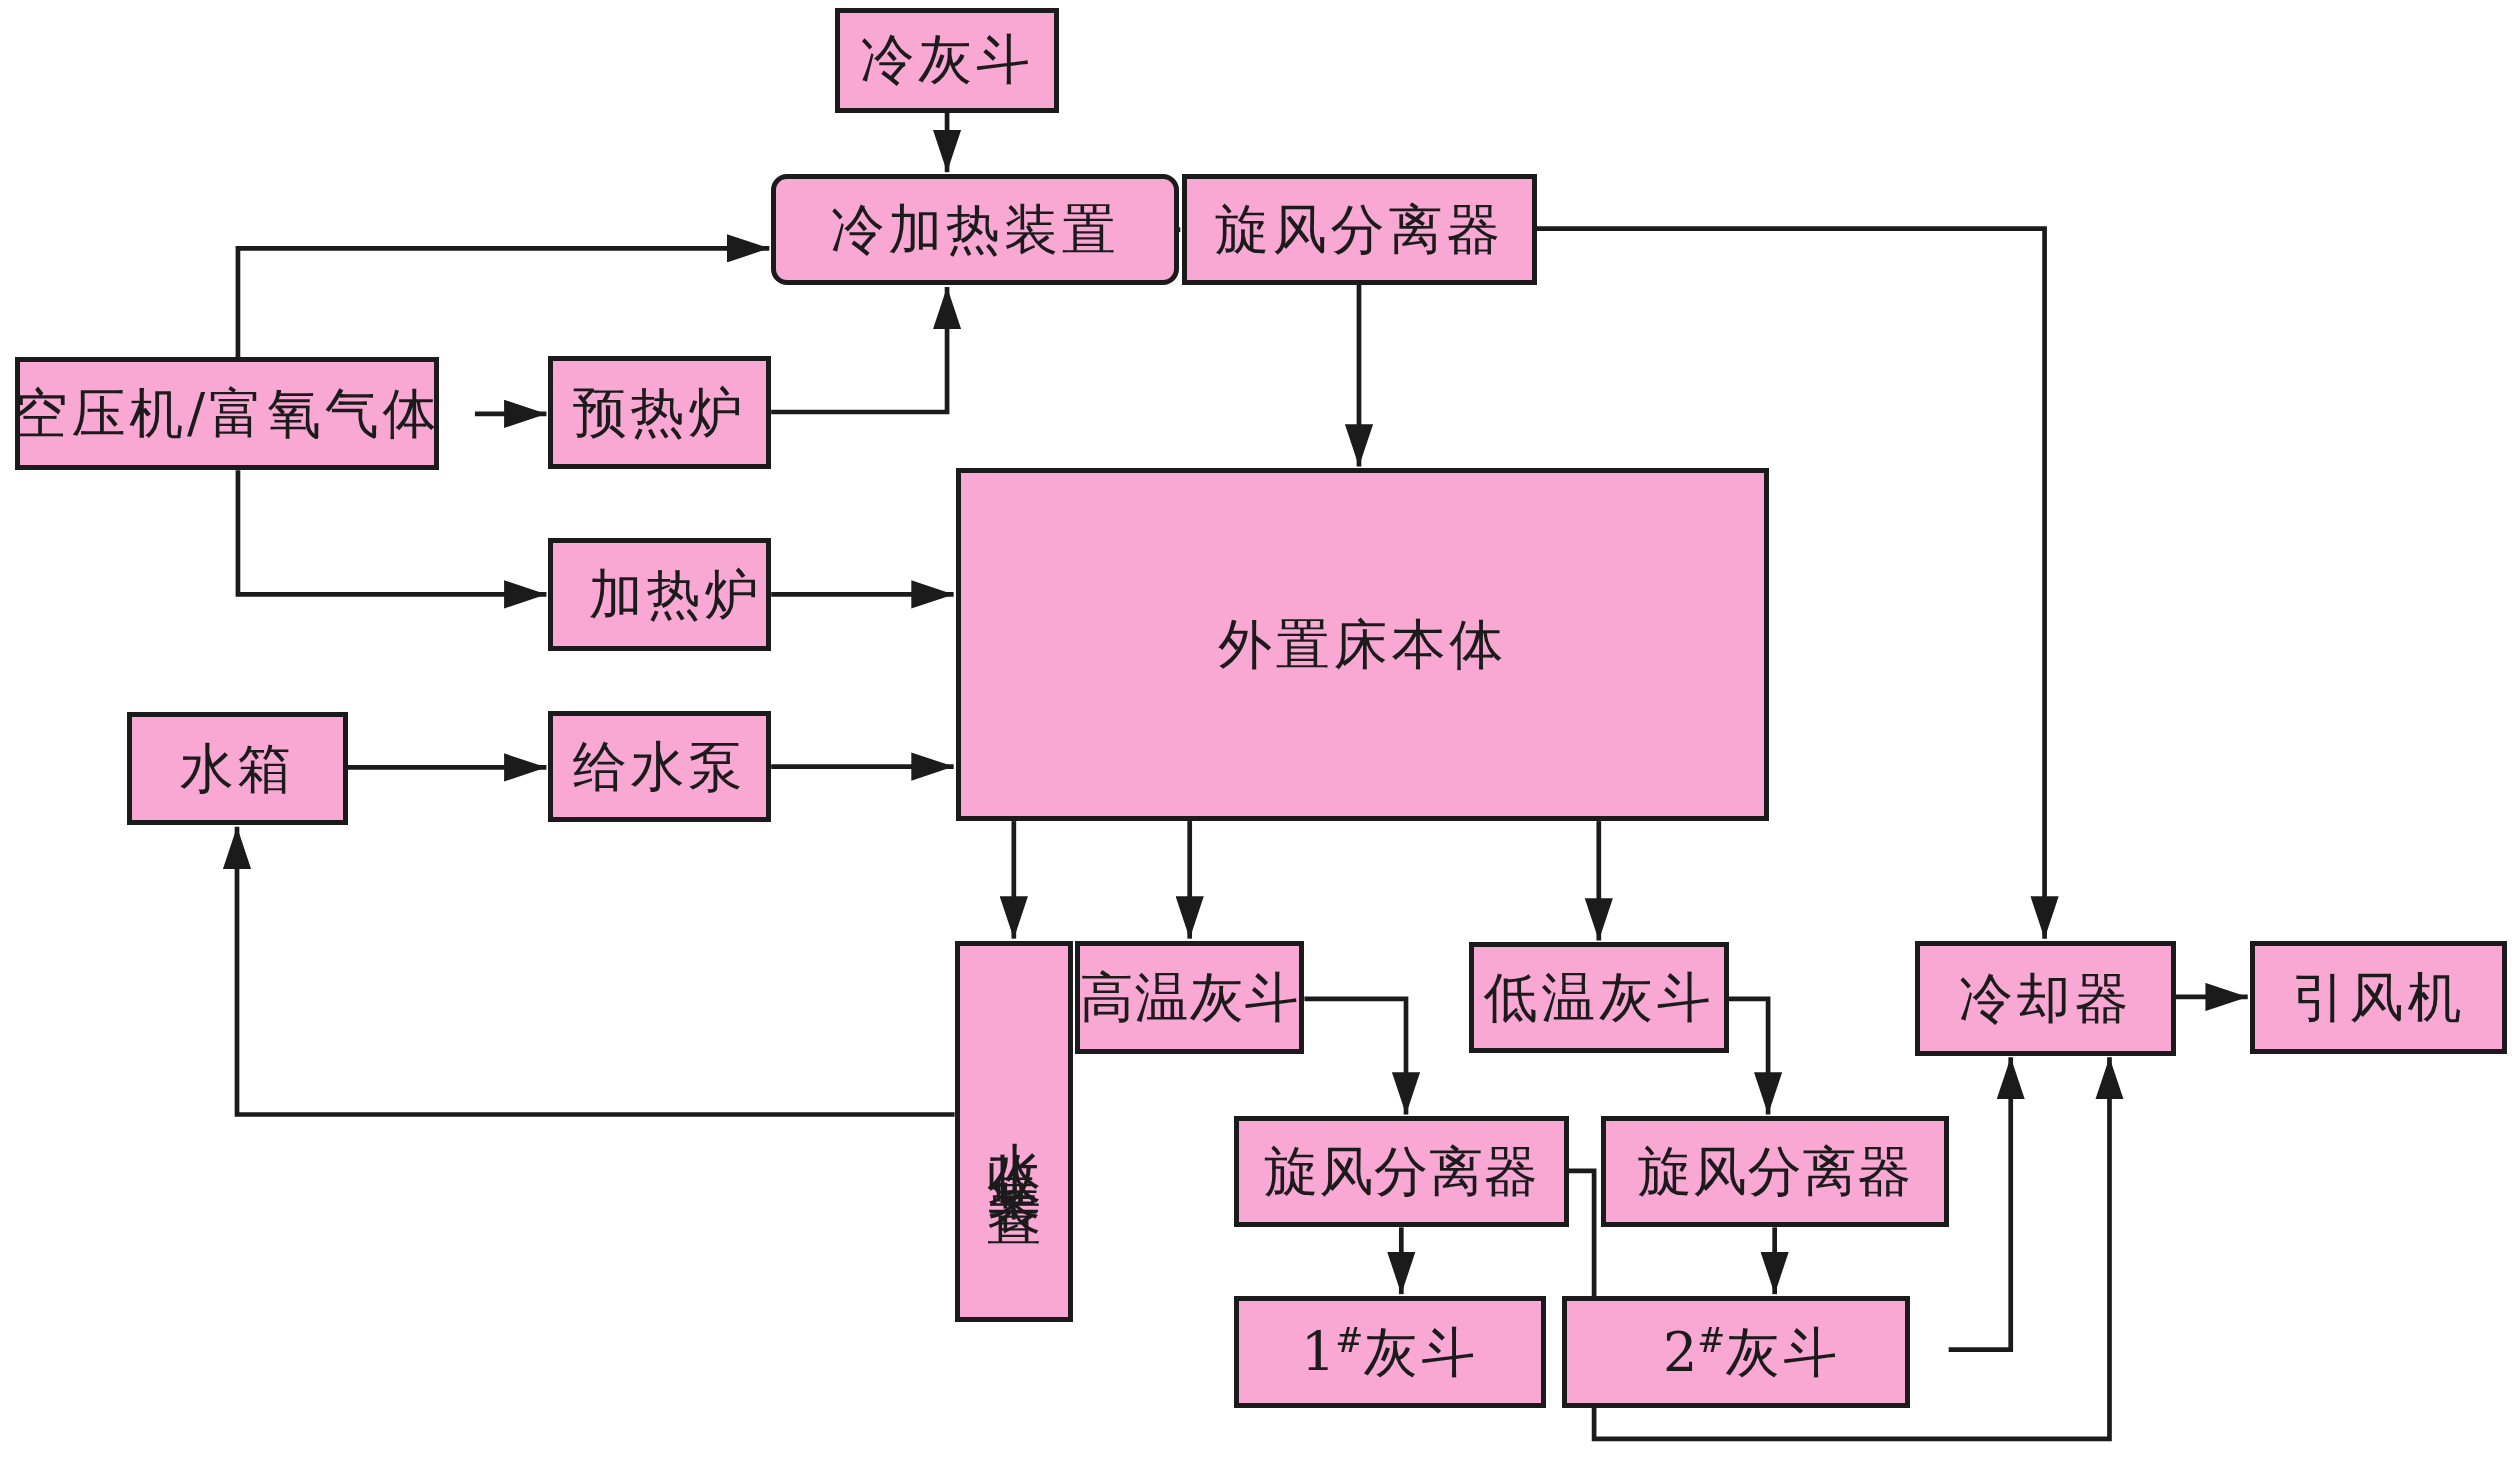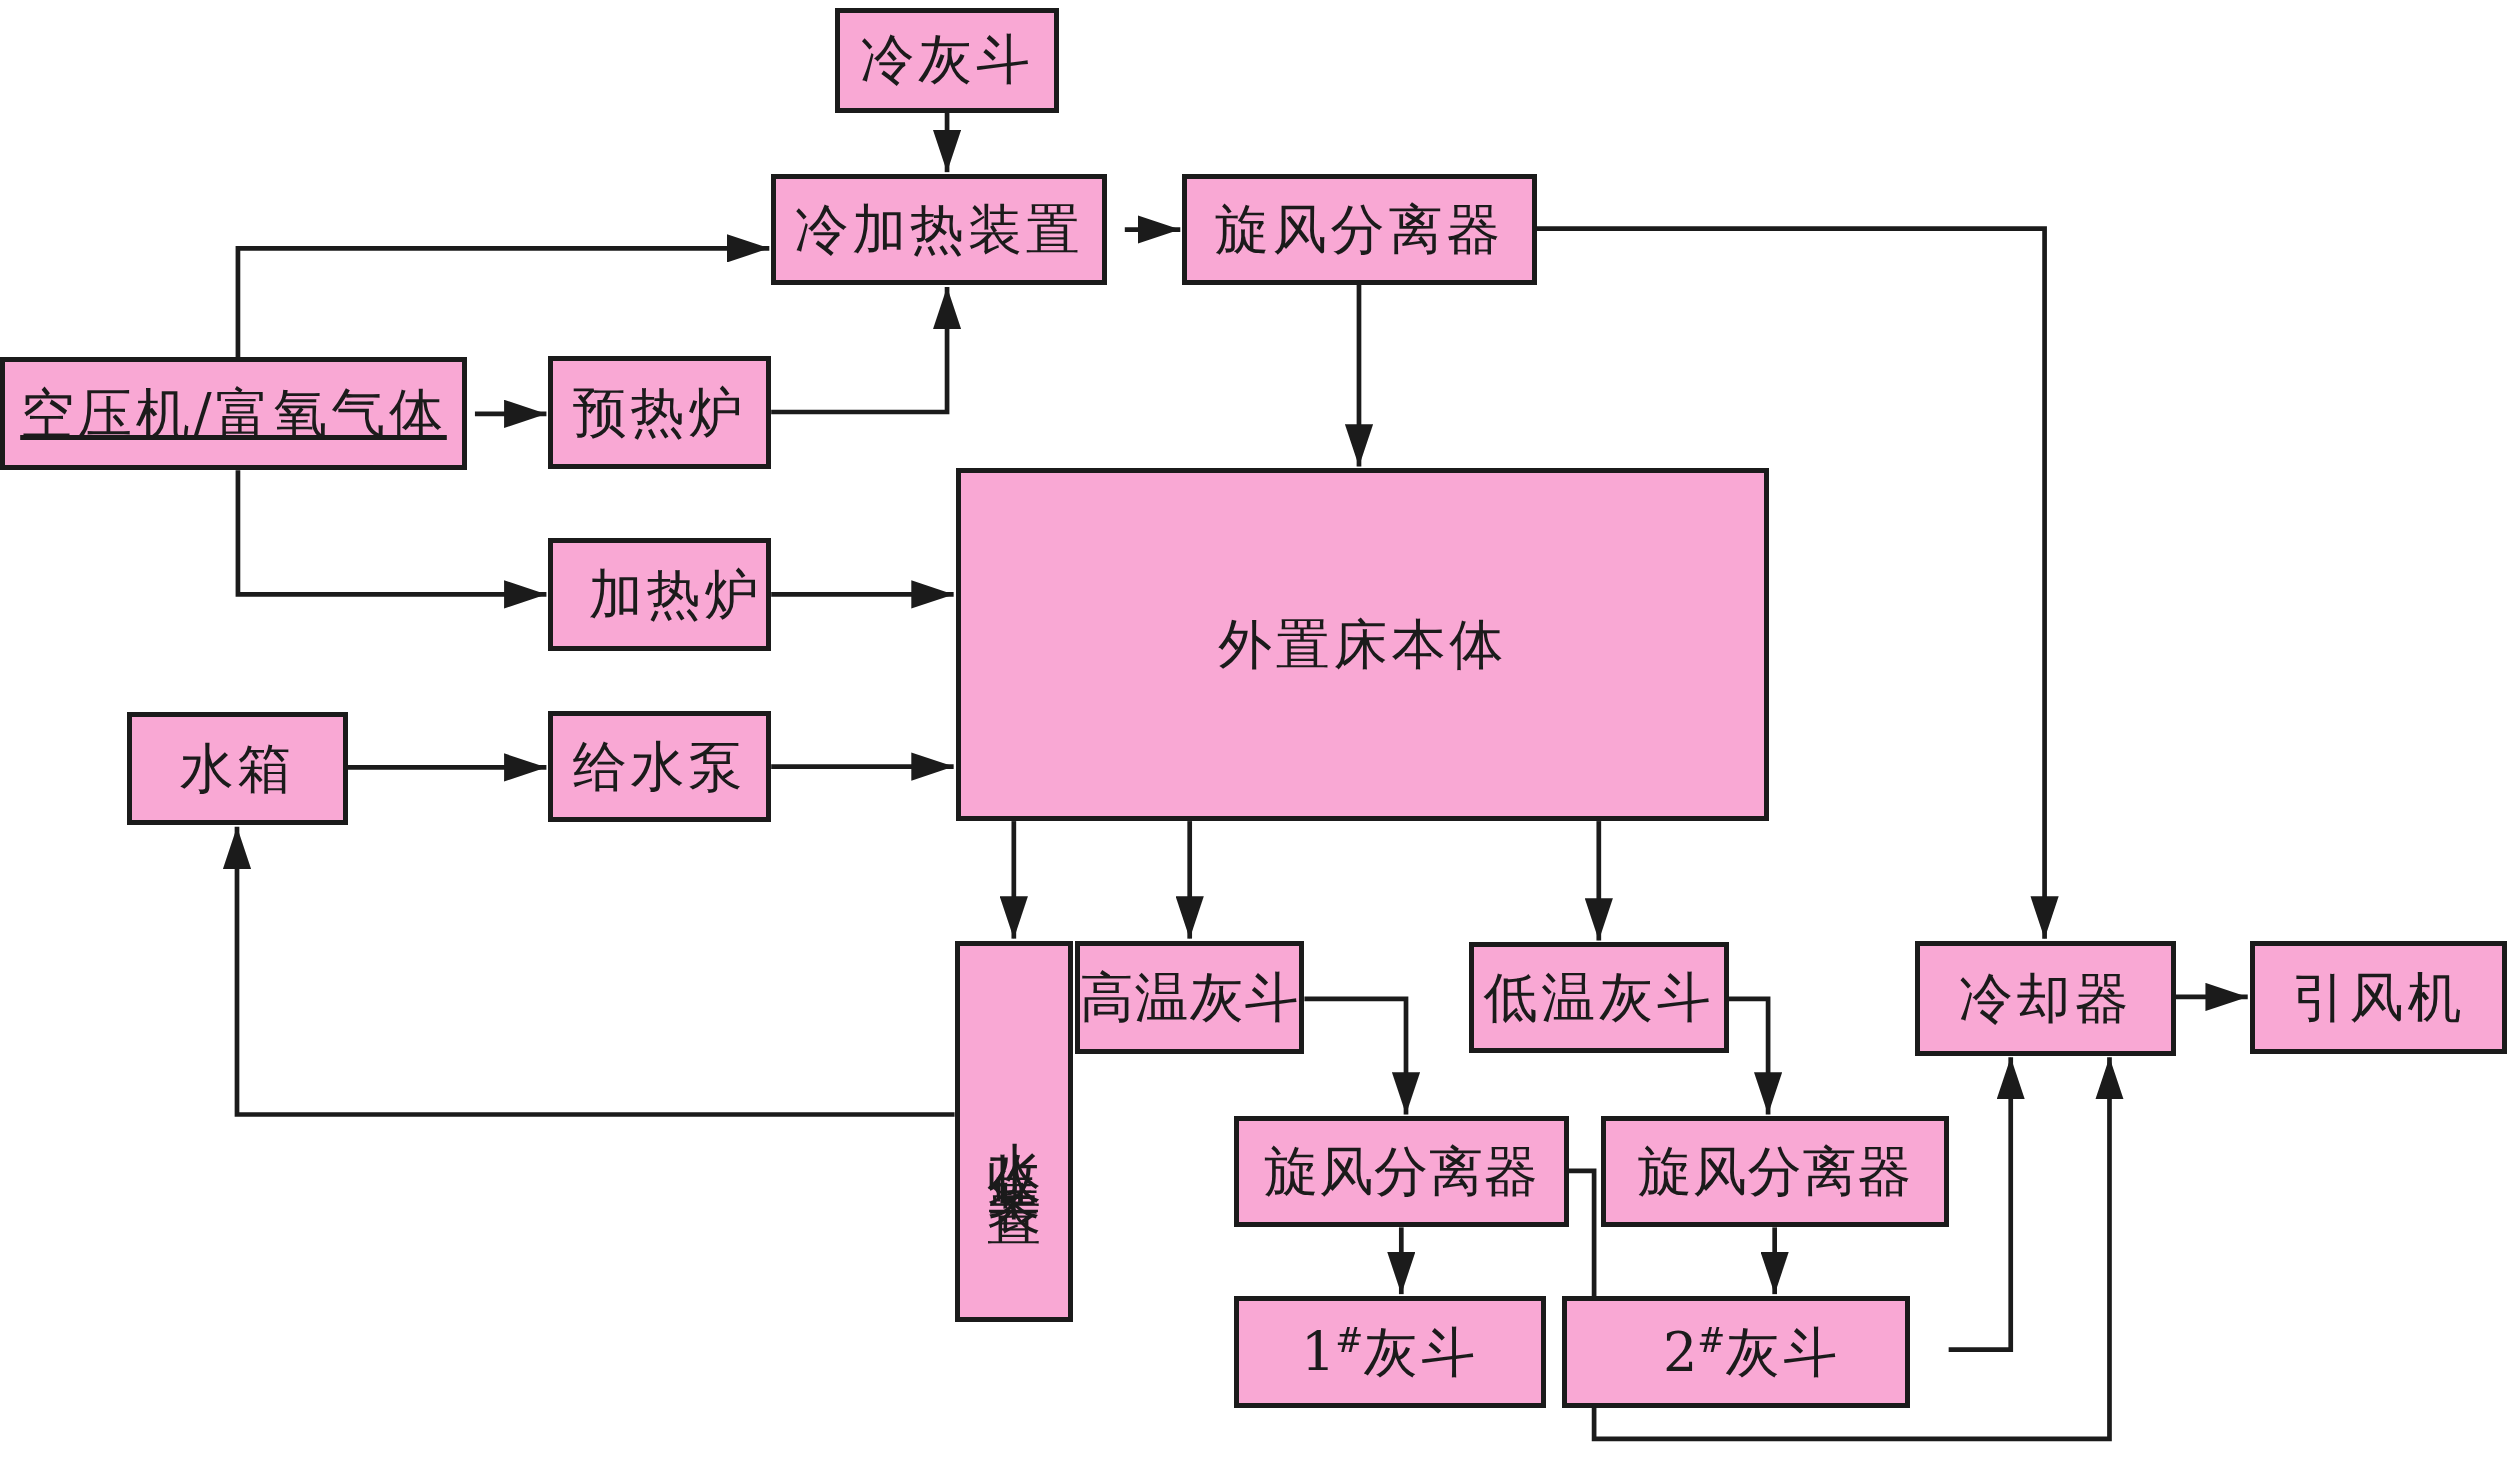--- a/index.html
+++ b/index.html
@@ -30,23 +30,23 @@
   .node.vertical {
     writing-mode: vertical-rl;
     text-orientation: upright;
     letter-spacing: 13px;
   }
   .sup { font-size: 0.62em; vertical-align: super; letter-spacing: 0; }
   .num { letter-spacing: 0; }
 
   
   #n-cold-ash        { left: 835px;  top: 7.5px;    width: 224px; height: 105px; }
-  #n-cold-heating    { left: 771px;  top: 174px;  width: 336px; height: 111px; }
+  #n-cold-heating    { left: 771px;  top: 174px;  width: 408px; height: 111px; border-radius: 16px; }
   #n-cyclone-top     { left: 1182px; top: 174px;  width: 355px; height: 111px; }
-  #n-compressor      { left: 0;    top: 357px;  width: 467px; height: 113px; text-decoration: underline; }
+  #n-compressor      { left: 15px;    top: 357px;  width: 424px; height: 113px; }
   #n-preheater       { left: 548px;  top: 356px;  width: 223px; height: 113px; }
   #n-heater          { left: 548px;  top: 538px;  width: 223px; height: 113px; padding-left: 32px; }
   #n-tank            { left: 127px;  top: 712px;  width: 221px; height: 113px; }
   #n-pump            { left: 548px;  top: 711px;  width: 223px; height: 111px; }
   #n-external-bed    { left: 956px; top: 468px;  width: 813px; height: 353px; }
   #n-water-collector { left: 955px; top: 941px; width: 118px; height: 381px; }
   #n-high-hopper     { left: 1075px; top: 941px; width: 229px; height: 113px; letter-spacing: 0.9px; }
   #n-low-hopper      { left: 1469px; top: 942px; width: 260px; height: 111px; }
   #n-cyclone-1       { left: 1234px; top: 1116px; width: 335px; height: 111px; letter-spacing: 0.9px; }
   #n-cyclone-2       { left: 1601px; top: 1116px; width: 348px; height: 111px; letter-spacing: 0.9px; }

